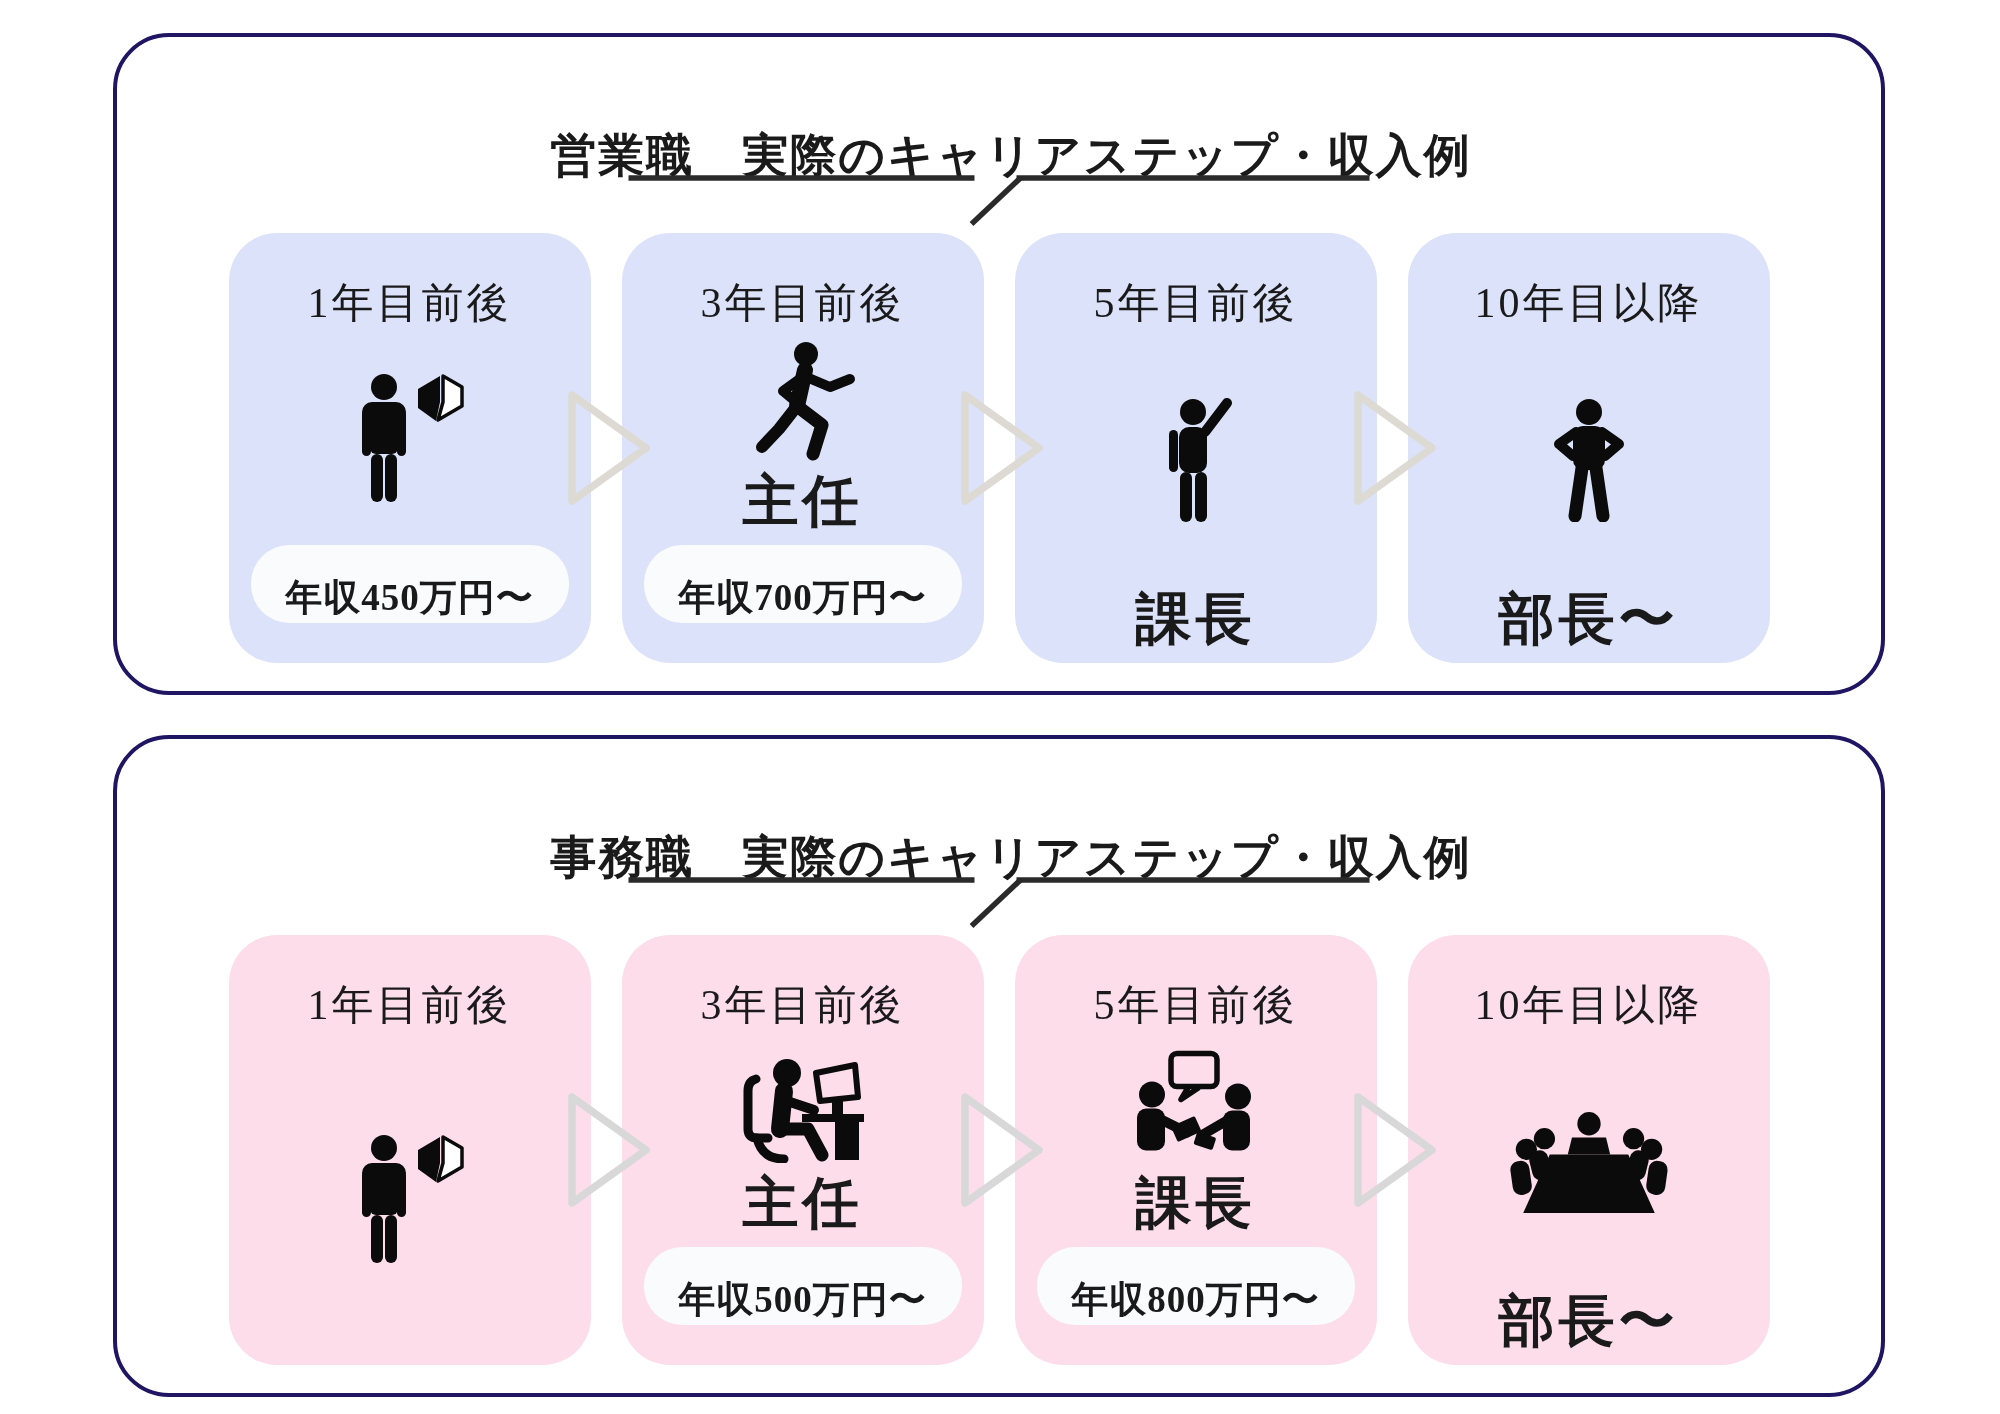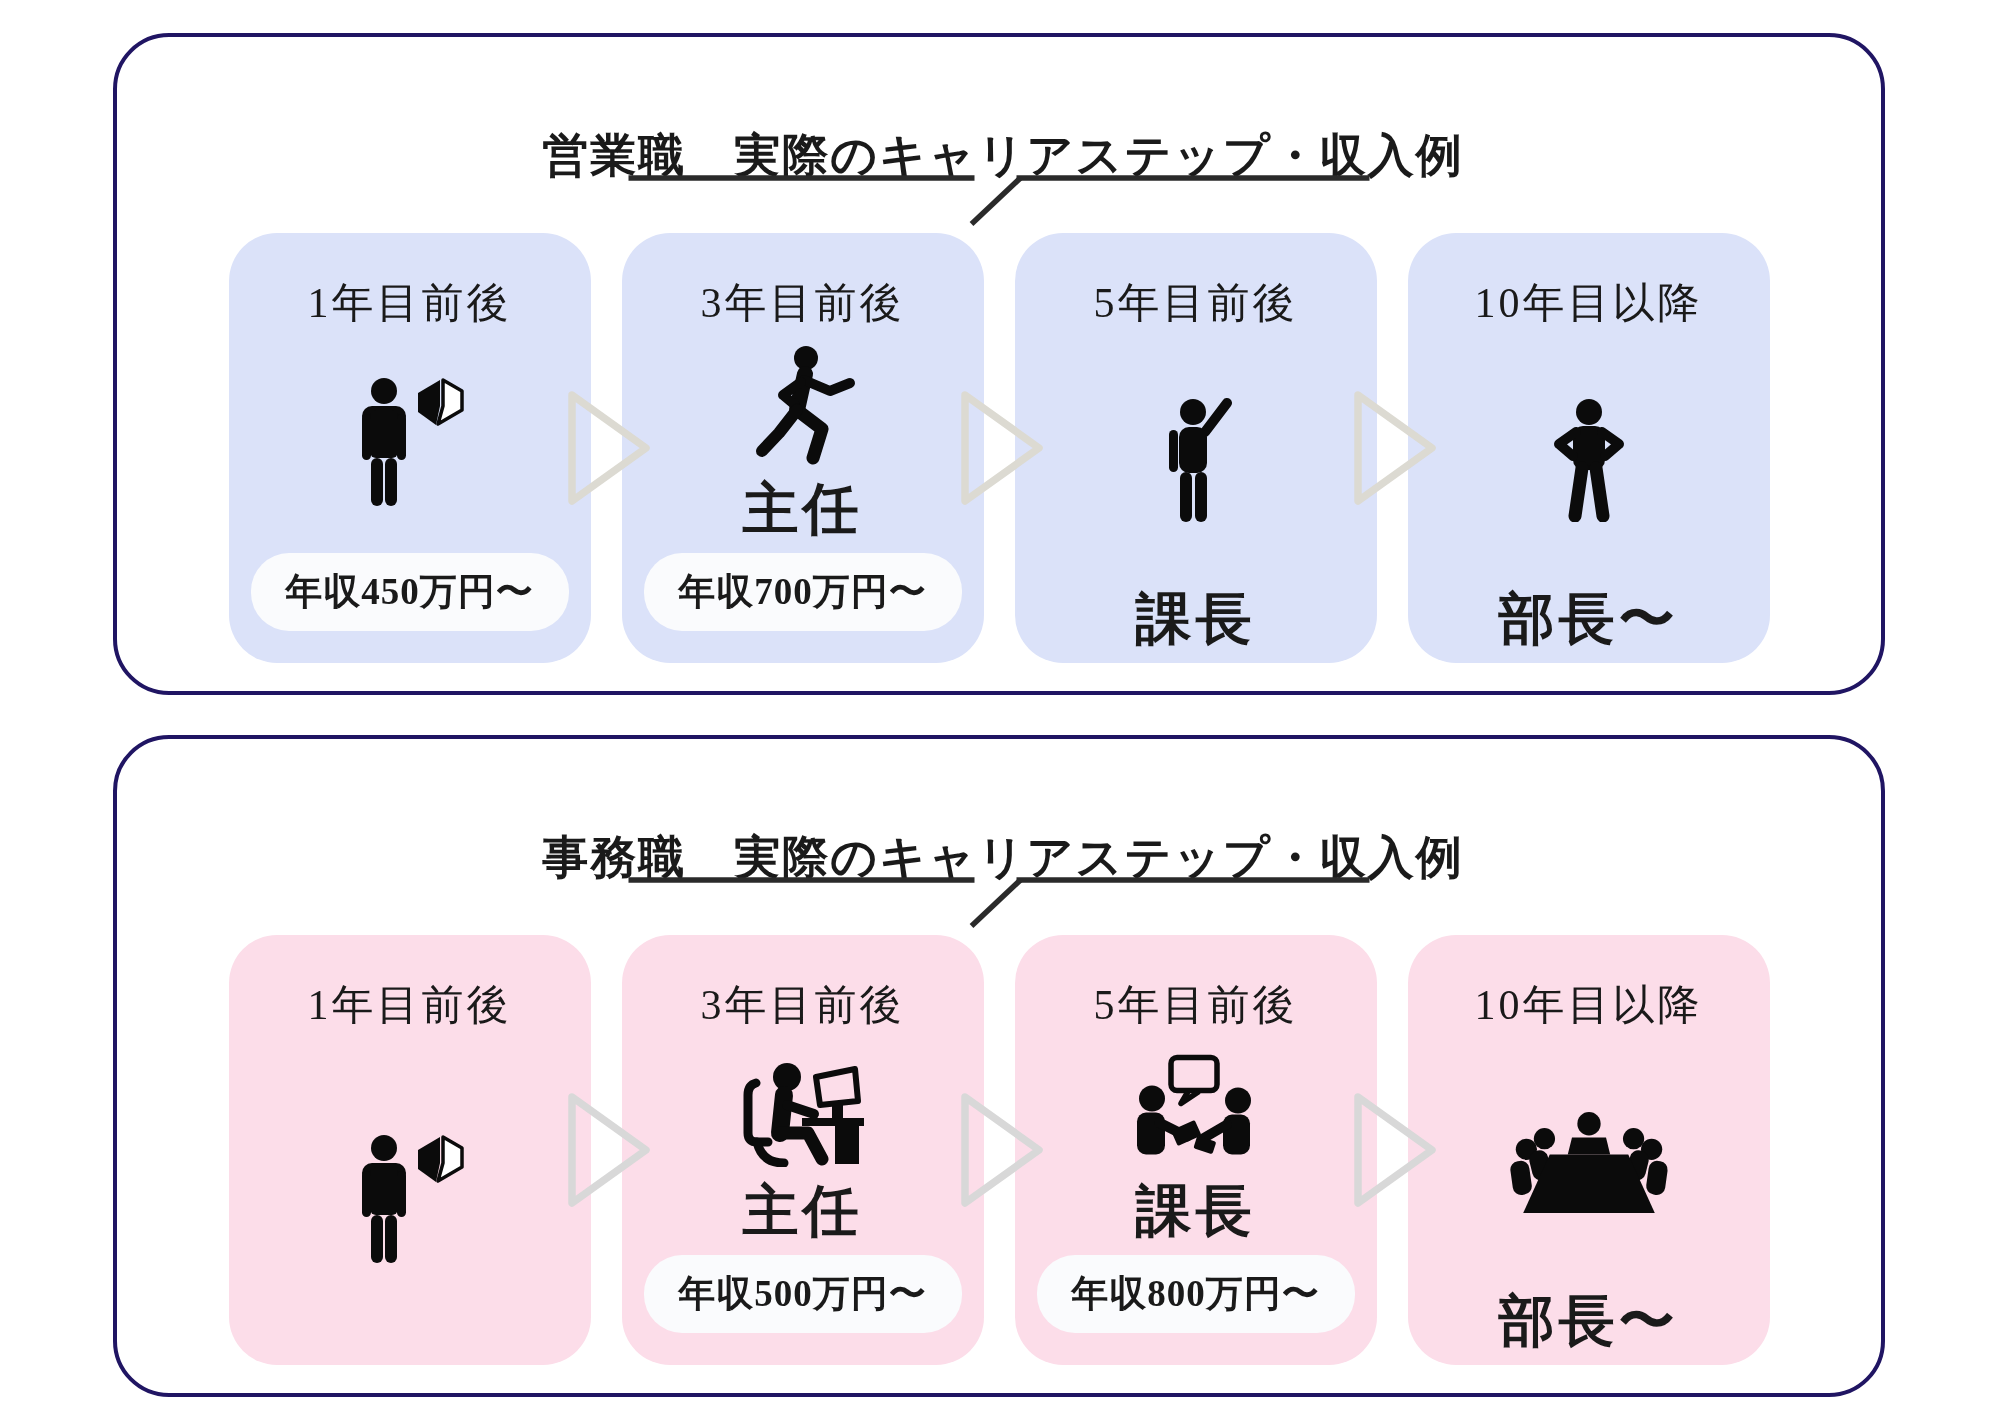--- a/index.html
+++ b/index.html
@@ -15,21 +15,21 @@
     position:absolute;
     left:113px;width:1772px;height:662px;
     box-sizing:border-box;
     border:4px solid #201563;
     border-radius:56px;
     background:#ffffff;
   }
   .panel--sales{top:33px;}
   .panel--office{top:735px;padding-left:7px;}
   .panel-title{
-    position:absolute;top:50px;left:4px;width:100%;
+    position:absolute;top:50px;left:12px;width:100%;
     text-align:center;
     font-size:46px;font-weight:bold;
     letter-spacing:2px;
     white-space:pre;
   }
   .title-underline{
     position:absolute;top:136px;left:50%;
     transform:translateX(-50%);
   }
   .cards-row{
@@ -56,22 +56,22 @@
     font-size:56px;font-weight:bold;
     letter-spacing:4px;
     line-height:1.1;
     margin-bottom:12px;
   }
   .card-role:empty{display:none;}
   .card-pill{
     width:318px;height:78px;
     background:#fafbfd;
     border-radius:38px;
-    margin-bottom:32px;
-    display:flex;align-items:center;justify-content:center;
+    margin-bottom:40px;
+    display:flex;align-items:flex-end;justify-content:center;
     font-size:37px;font-weight:bold;
     letter-spacing:1px;
     flex-shrink:0;
   }
   .step-arrow{
     position:absolute;
     top:352px;
     width:86px;height:118px;
   }
   .step-arrow.a1{left:449px;}

